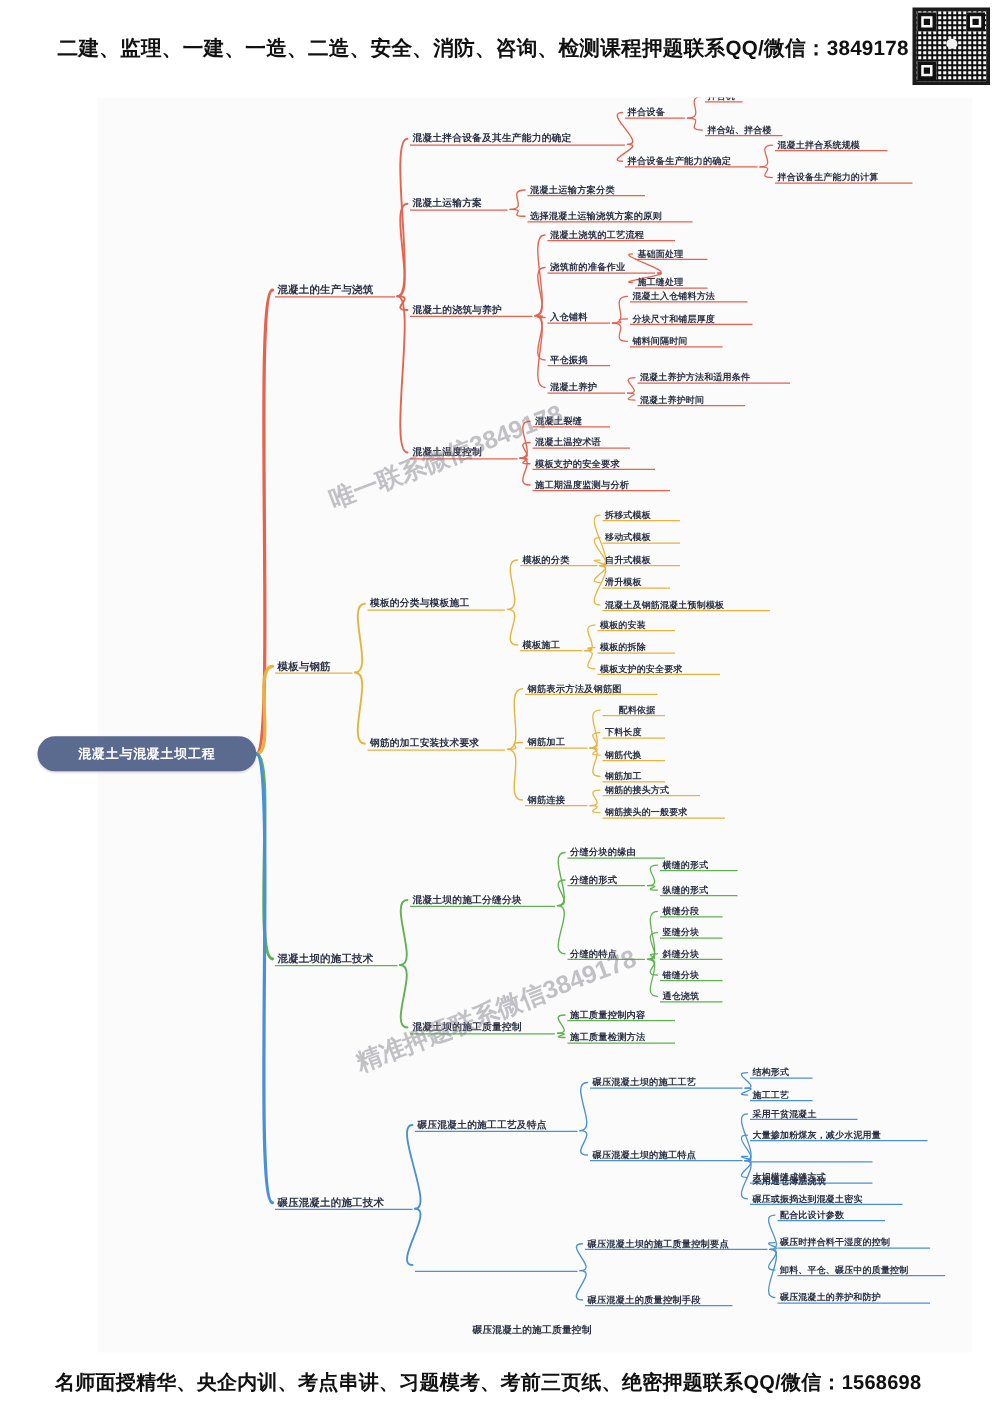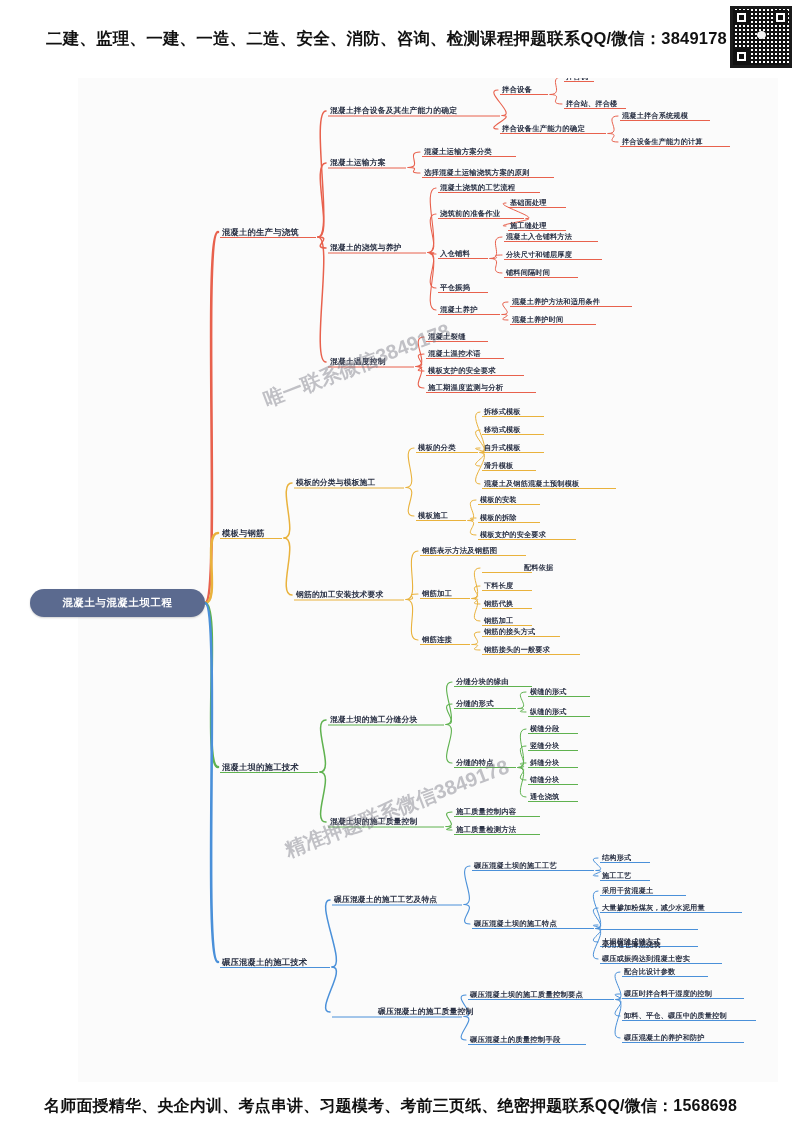--- a/index.html
+++ b/index.html
@@ -320,21 +320,21 @@
     <div class="node lvl4" style="left: 484px; top: 448px;">自升式模板</div>
     <div class="node lvl4" style="left: 484px; top: 466px;">滑升模板</div>
     <div class="node lvl4" style="left: 484px; top: 484px;">混凝土及钢筋混凝土预制模板</div>
     <div class="node lvl3" style="left: 418px; top: 516px;">模板施工</div>
     <div class="node lvl4" style="left: 480px; top: 500px;">模板的安装</div>
     <div class="node lvl4" style="left: 480px; top: 518px;">模板的拆除</div>
     <div class="node lvl4" style="left: 480px; top: 535px;">模板支护的安全要求</div>
     <div class="node lvl2" style="left: 296px; top: 595px;">钢筋的加工安装技术要求</div>
     <div class="node lvl3" style="left: 422px; top: 551px;">钢筋表示方法及钢筋图</div>
     <div class="node lvl3" style="left: 422px; top: 594px;">钢筋加工</div>
-    <div class="node lvl4" style="left: 500px; top: 568px; padding-left: 24px;">配料依据</div>
+    <div class="node lvl4" style="left: 471px; top: 568px; padding-left: 24px;">配料依据</div>
     <div class="node lvl4" style="left: 484px; top: 586px;">下料长度</div>
     <div class="node lvl4" style="left: 484px; top: 604px;">钢筋代换</div>
     <div class="node lvl4" style="left: 484px; top: 621px;">钢筋加工</div>
     <div class="node lvl3" style="left: 422px; top: 640px;">钢筋连接</div>
     <div class="node lvl4" style="left: 484px; top: 632px;">钢筋的接头方式</div>
     <div class="node lvl4" style="left: 484px; top: 650px;">钢筋接头的一般要求</div>
     <div class="node lvl1" style="left: 222px; top: 767px;">混凝土坝的施工技术</div>
     <div class="node lvl2" style="left: 330px; top: 720px;">混凝土坝的施工分缝分块</div>
     <div class="node lvl3" style="left: 456px; top: 682px;">分缝分块的缘由</div>
     <div class="node lvl3" style="left: 456px; top: 704px;">分缝的形式</div>
@@ -353,21 +353,21 @@
     <div class="node lvl2" style="left: 334px; top: 900px;">碾压混凝土的施工工艺及特点</div>
     <div class="node lvl3" style="left: 474px; top: 866px;">碾压混凝土坝的施工工艺</div>
     <div class="node lvl4" style="left: 602px; top: 858px;">结构形式</div>
     <div class="node lvl4" style="left: 602px; top: 876px;">施工工艺</div>
     <div class="node lvl3" style="left: 474px; top: 924px;">碾压混凝土坝的施工特点</div>
     <div class="node lvl4" style="left: 602px; top: 891px;">采用干贫混凝土</div>
     <div class="node lvl4" style="left: 602px; top: 908px;">大量掺加粉煤灰，减少水泥用量</div>
     <div class="node lvl4" style="left: 602px; top: 945px;">采用通仓薄层浇筑</div>
     <div class="node lvl4" style="left: 602px; top: 942px;">大坝横缝成缝方式</div>
     <div class="node lvl4" style="left: 602px; top: 959px;">碾压或振捣达到混凝土密实</div>
-    <div class="node lvl2" style="left: 334px; top: 1012px; padding-left: 44px;">碾压混凝土的施工质量控制</div>
+    <div class="node lvl2" style="left: 334px; top: 1064px; padding-left: 44px;">碾压混凝土的施工质量控制</div>
     <div class="node lvl3" style="left: 470px; top: 995px;">碾压混凝土坝的施工质量控制要点</div>
     <div class="node lvl4" style="left: 624px; top: 972px;">配合比设计参数</div>
     <div class="node lvl4" style="left: 624px; top: 994px;">碾压时拌合料干湿度的控制</div>
     <div class="node lvl4" style="left: 624px; top: 1016px;">卸料、平仓、碾压中的质量控制</div>
     <div class="node lvl4" style="left: 624px; top: 1038px;">碾压混凝土的养护和防护</div>
     <div class="node lvl3" style="left: 470px; top: 1040px;">碾压混凝土的质量控制手段</div>
   </div>
 
 <div class="banner" id="footer-banner">
   <div class="banner-text">名师面授精华、央企内训、考点串讲、习题模考、考前三页纸、绝密押题联系QQ/微信：1568698</div>

